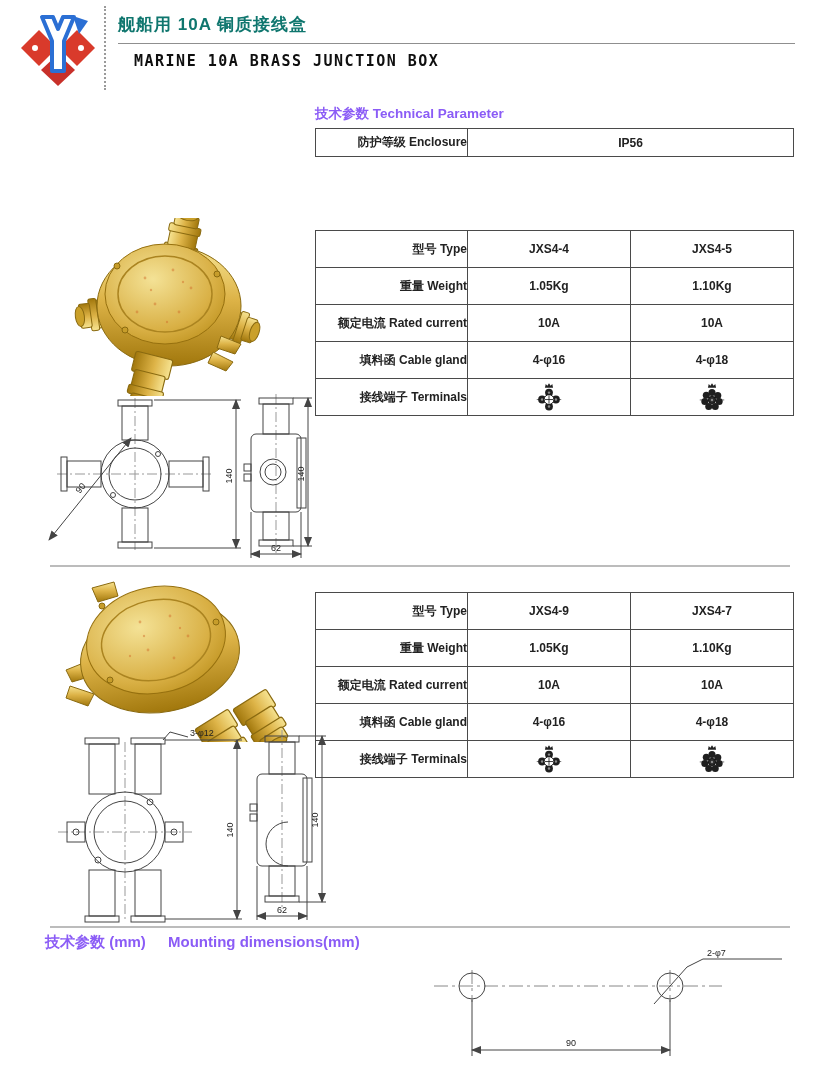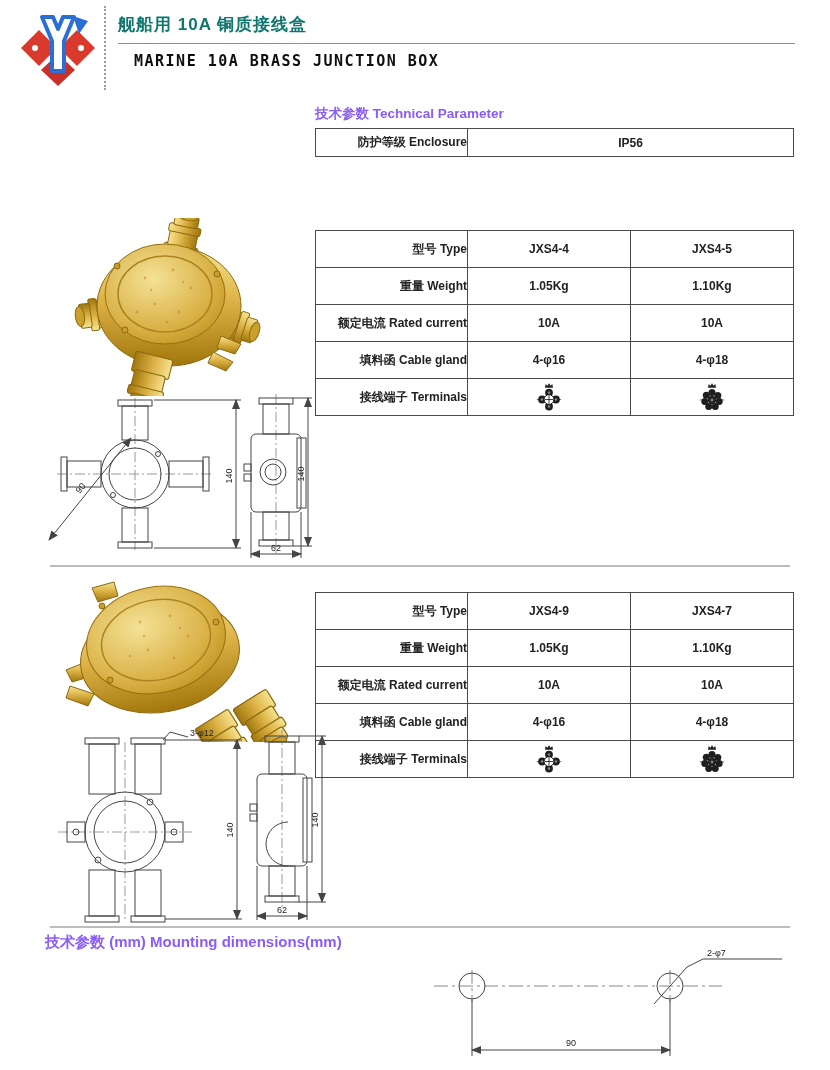--- a/index.html
+++ b/index.html
@@ -12,21 +12,21 @@
   .title-block{position:absolute;left:118px;top:13px;width:677px;}
   .title-cn{font-size:17px;font-weight:bold;letter-spacing:1px;color:#0f766e;}
   .title-rule{border:0;border-top:1px solid #8f8f8f;margin:7px 0 8px 0;}
   .title-en{font-family:"DejaVu Sans Mono",monospace;font-size:15px;font-weight:bold;
             letter-spacing:1.5px;color:#0f0f0f;margin-left:16px;}
 
   
   .sec-heading{position:absolute;color:#8b5cf6;font-weight:bold;white-space:nowrap;}
   #tech-heading{left:315px;top:105px;font-size:13.5px;}
   #mount-heading{left:45px;top:933px;font-size:15px;}
-  #mount-heading .en{}
+  #mount-heading .en{margin-left:18px;}
 
   
   table.spec{position:absolute;border-collapse:collapse;table-layout:fixed;
              font-size:12px;font-weight:bold;color:#222;}
   table.spec td{border:1.6px solid #4a4a4a;text-align:center;padding:0;overflow:hidden;}
   table.spec td.lbl{text-align:right;padding-left:9px;}
   #tech-table{left:315px;top:128px;width:478px;}
   #tech-table td{height:27px;}
   #spec1{left:315px;top:230px;width:478px;}
   #spec2{left:315px;top:592px;width:478px;}

